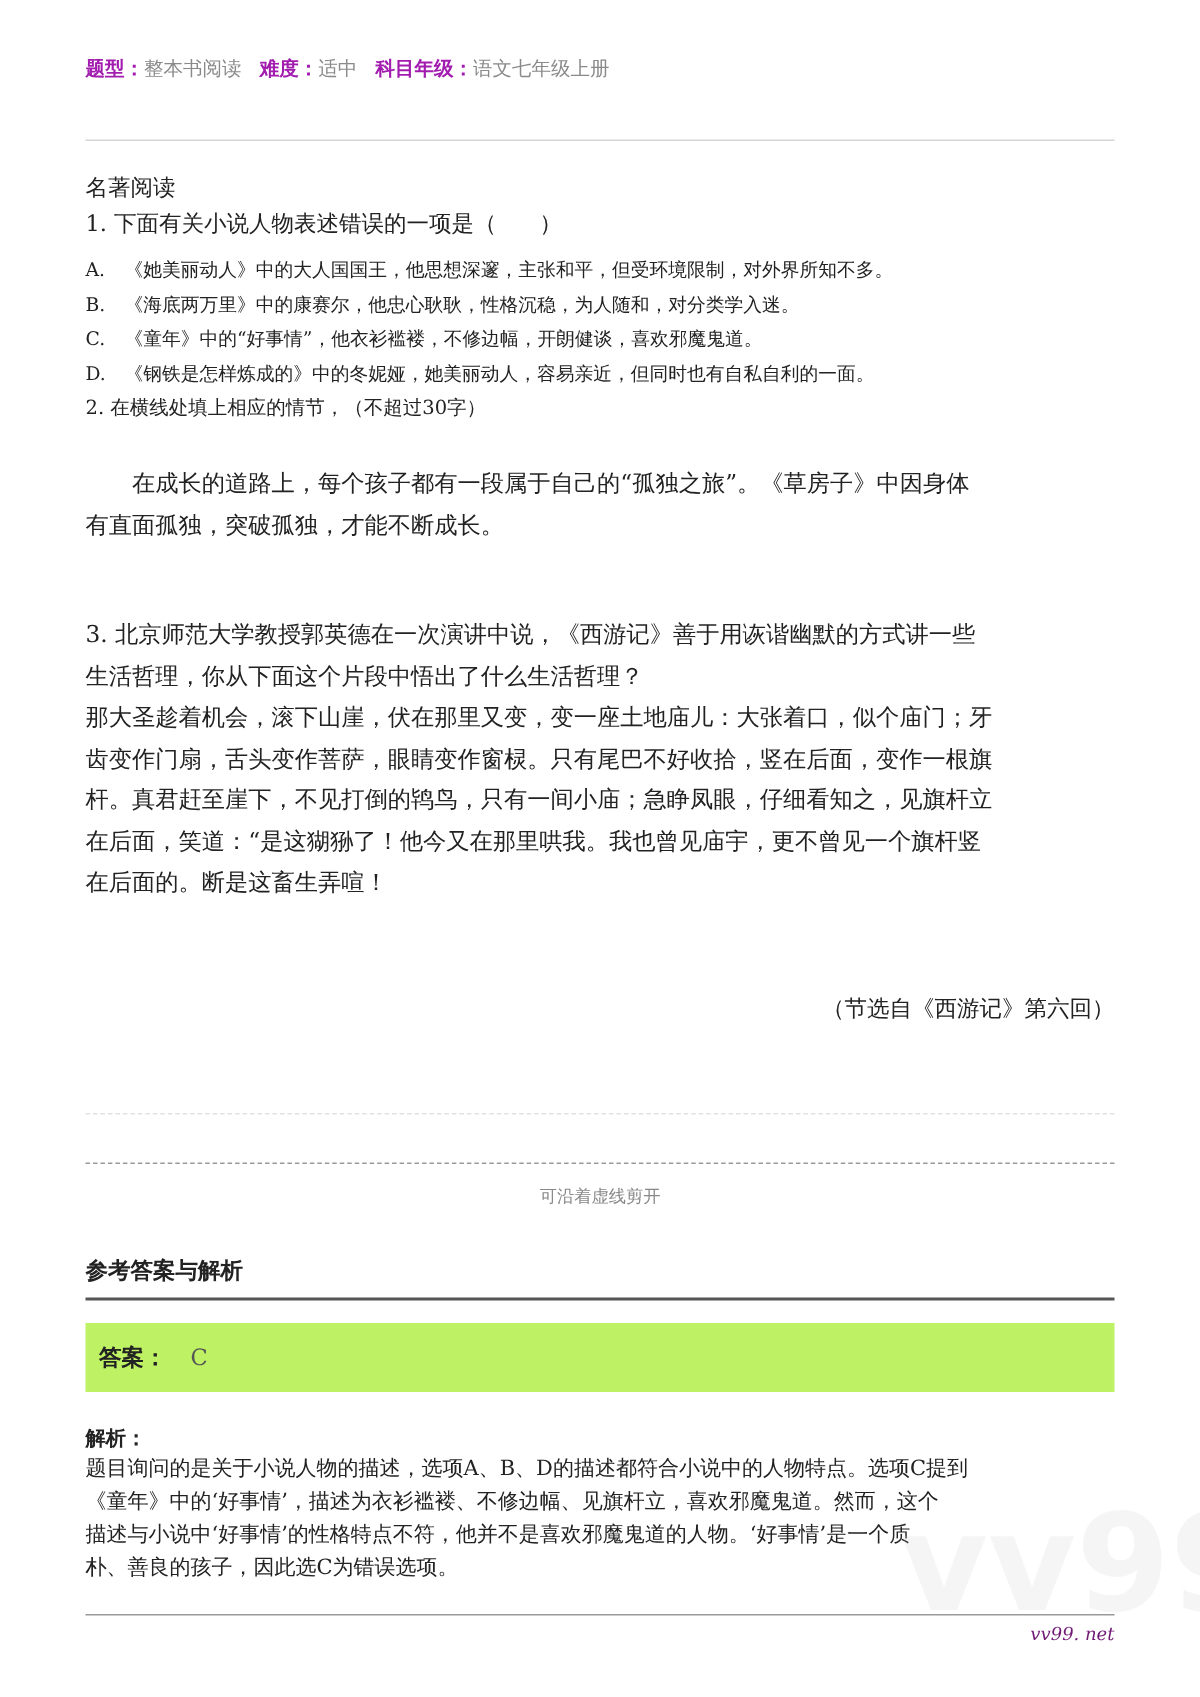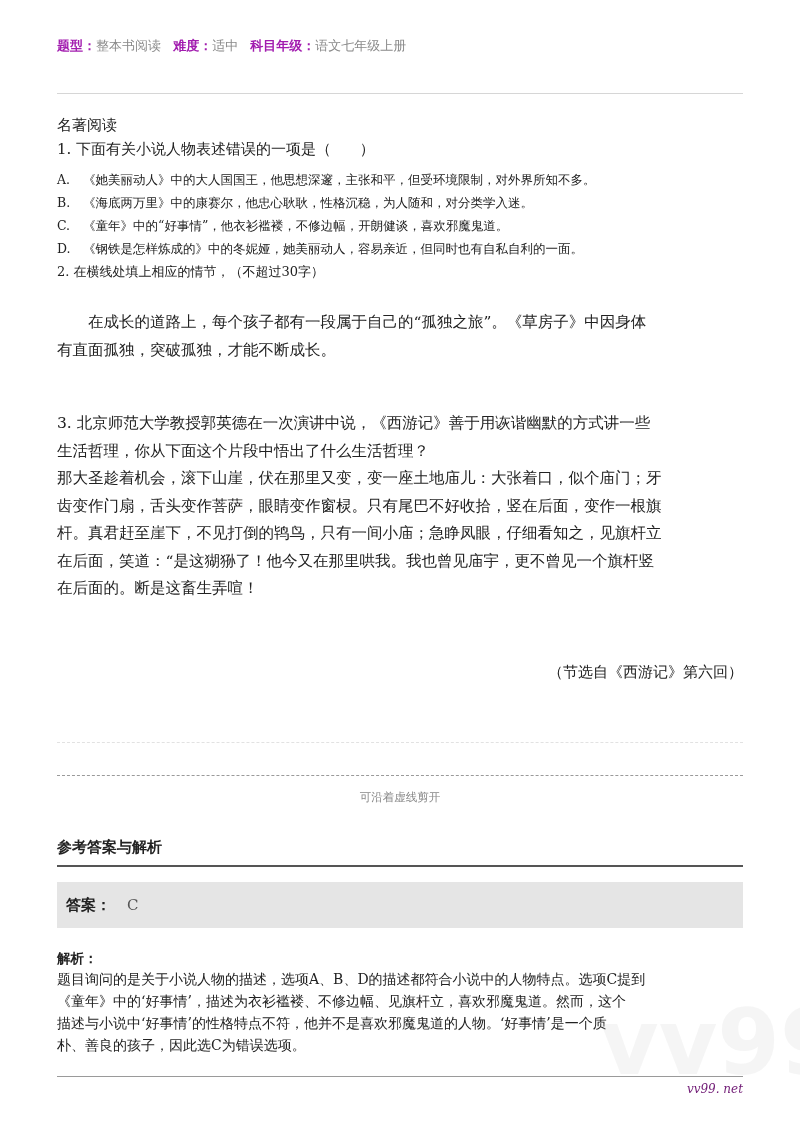--- a/index.html
+++ b/index.html
@@ -141,21 +141,21 @@
       width: 686px;
       height: 2px;
       background: #555555;
     }
     .answer-box {
       position: absolute;
       top: 882px;
       left: 0;
       width: 686px;
       height: 46px;
-      background: #e5e5e5;
+      background: #bef264;
     }
     .answer-box .label {
       position: absolute;
       left: 9px;
       top: 14px;
       font-size: 15px;
       font-weight: bold;
       font-family: "DejaVu Sans", "Liberation Sans", sans-serif;
     }
     .answer-box .value {

